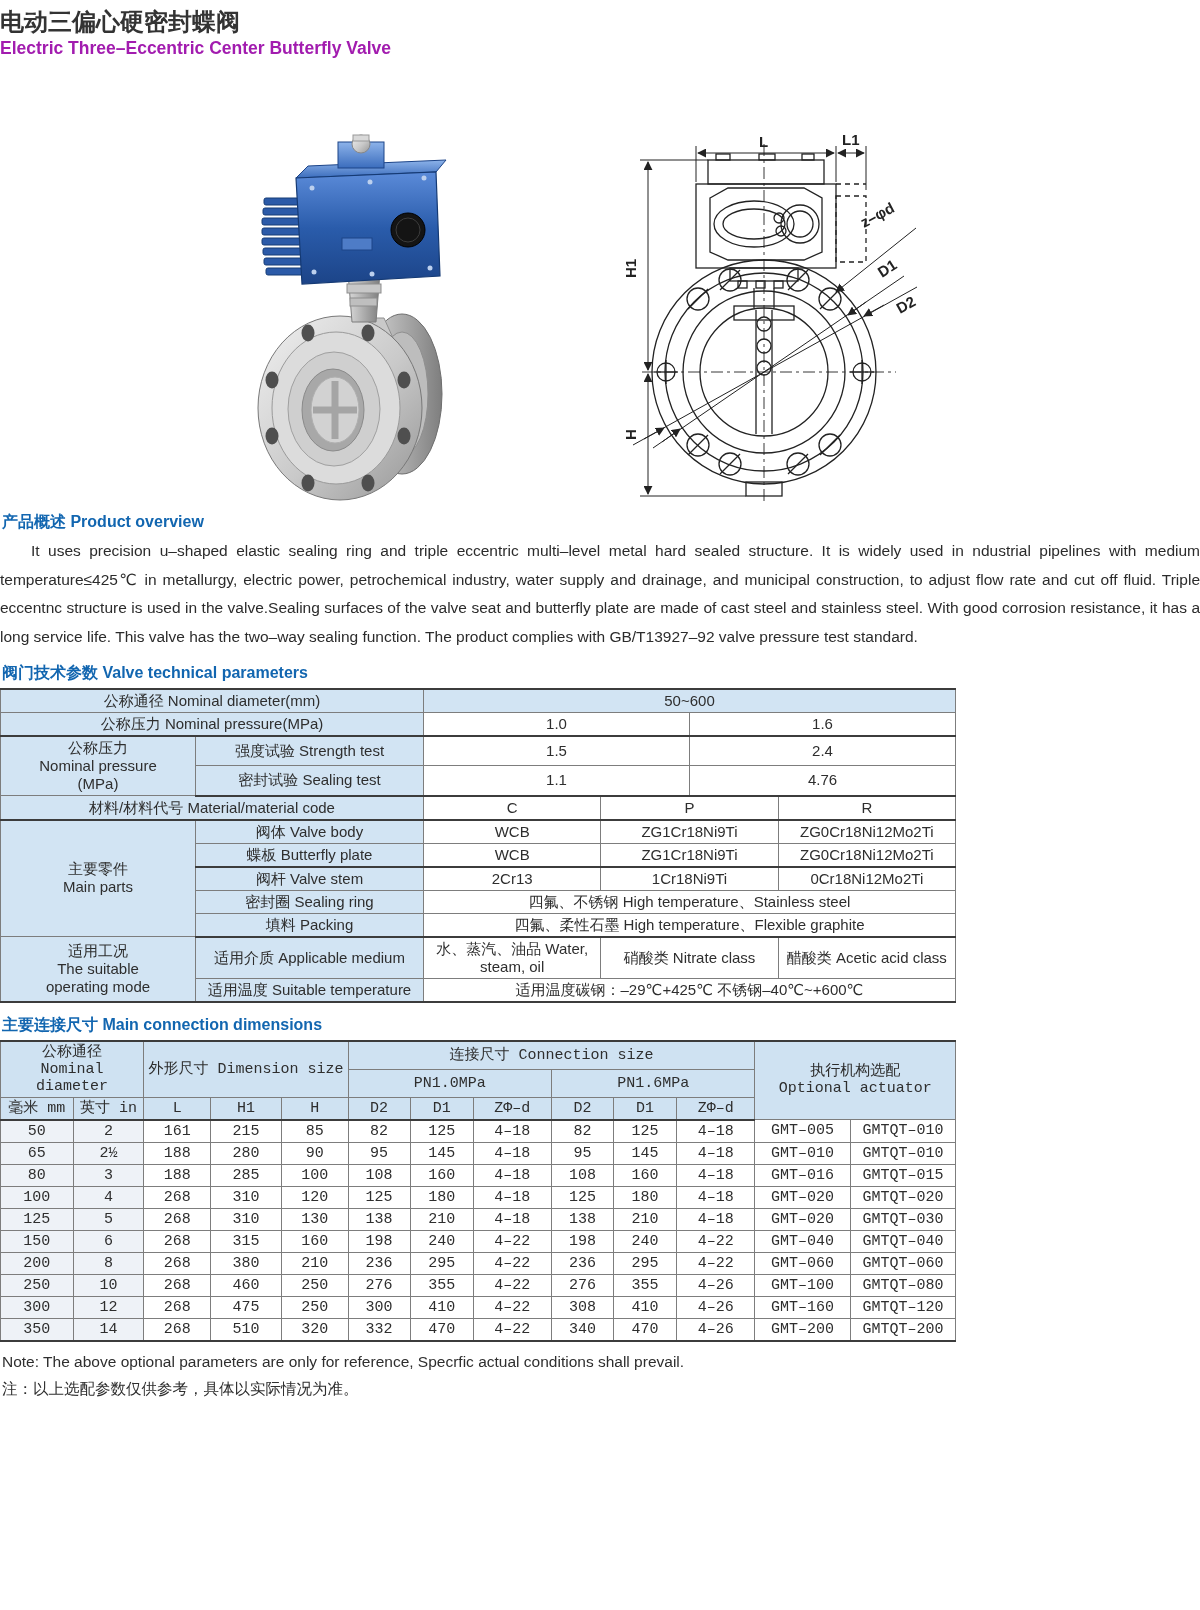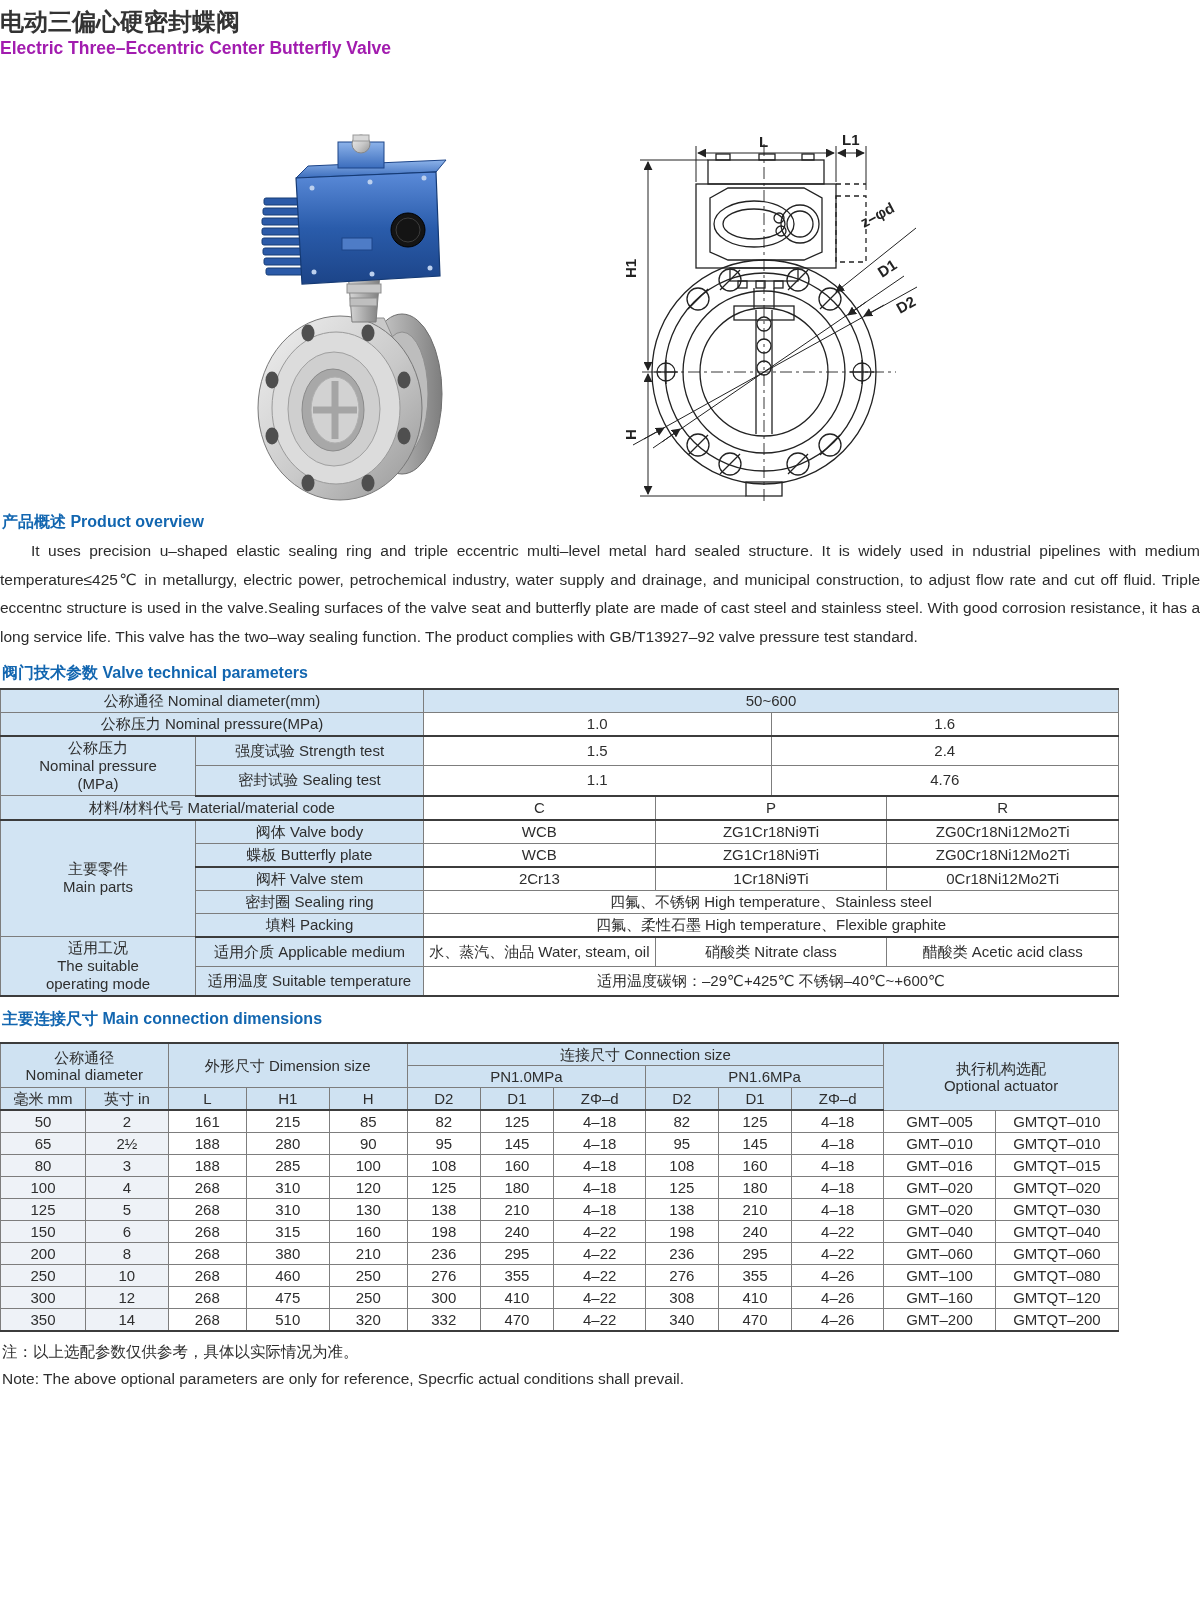--- a/index.html
+++ b/index.html
@@ -14,24 +14,24 @@
   .title-en { font-size:17.5px; font-weight:bold; color:#a21caf; line-height:24px; }
   
   .figures { position:relative; height:452px; }
   .photo-svg  { position:absolute; left:250px; top:66px; width:218px; height:378px; }
   .draw-svg   { position:absolute; left:596px; top:66px; width:354px; height:382px; }
   
   .sec-h { font-size:16px; font-weight:bold; color:#1266b0; padding:0 8px 4px 2px; }
   .para { font-size:15.5px; line-height:28.5px; text-align:justify; text-indent:2em; margin:0; color:#2b2b2b; }
   .sec2 { margin-top:12px; }
   
-  table { width:1119px; border-collapse:collapse; table-layout:fixed; text-align:center; }
+  table { width:956px; border-collapse:collapse; table-layout:fixed; text-align:center; }
   .t1 { font-size:15px; border-top:2px solid #3c3c3c; border-bottom:2px solid #3c3c3c; }
   .t1 td { border:1px solid #7d7d7d; height:22px; padding:2px 4px; line-height:18px; }
-  .t2 { font-size:15px; border-top:2px solid #3c3c3c; border-bottom:2px solid #3c3c3c; margin-top:8px; }
+  .t2 { font-size:15px; border-top:2px solid #3c3c3c; border-bottom:2px solid #3c3c3c; margin-top:0;font-family:Liberation Mono, monospace; }
   .t2 th, .t2 td { border:1px solid #7d7d7d; height:21px; padding:2px 3px; font-weight:normal; line-height:17px; }
   .lab { background:#d2e4f3; }
   .t2 thead th { background:#cfe2f2; }
   .rowlab { background:#eef2f7; }
   .pre { white-space:pre-line; }
   tr.tb td { border-bottom:2px solid #3c3c3c; }
   .t2 thead tr.tb th { border-bottom:2px solid #3c3c3c; }
   
   .note { font-size:15.5px; line-height:27px; margin:0; padding-left:2px; }
   .notes { margin-top:6px; }
@@ -514,15 +514,15 @@
           <td>470</td>
           <td>4–26</td>
           <td>GMT–200</td>
           <td>GMTQT–200</td>
         </tr>
       </tbody>
   </table>
 </div>
 
 <div class="notes">
+  <p class="note">Note: The above optional parameters are only for reference, Specrfic actual conditions shall prevail.</p>
   <p class="note">注：以上选配参数仅供参考，具体以实际情况为准。</p>
-  <p class="note">Note: The above optional parameters are only for reference, Specrfic actual conditions shall prevail.</p>
 </div>
 
 </body></html>

